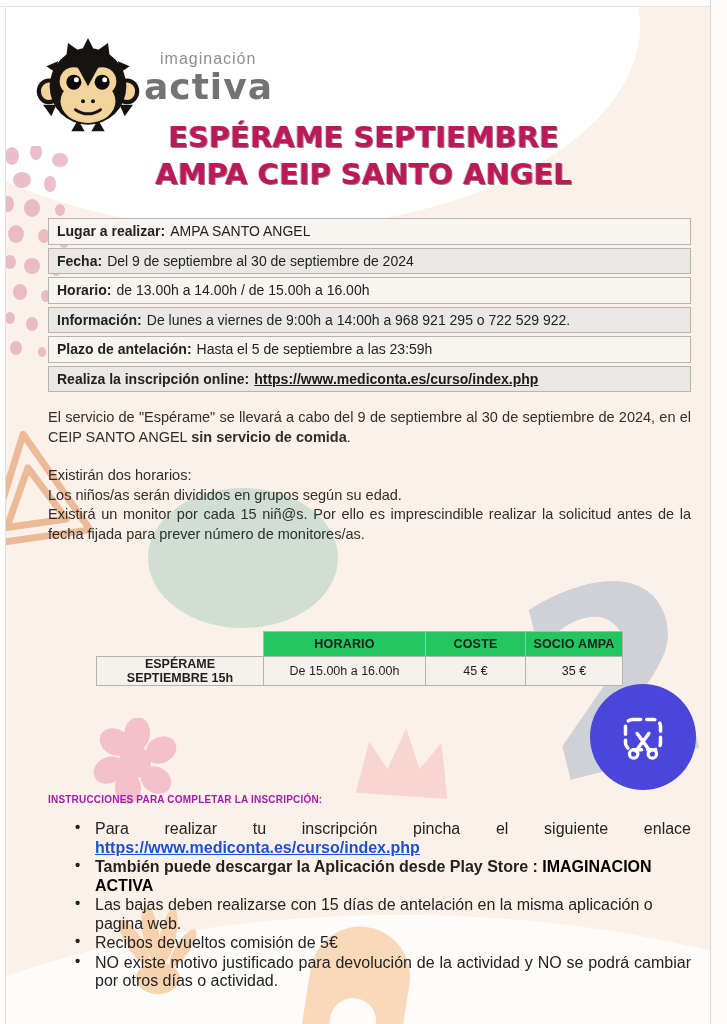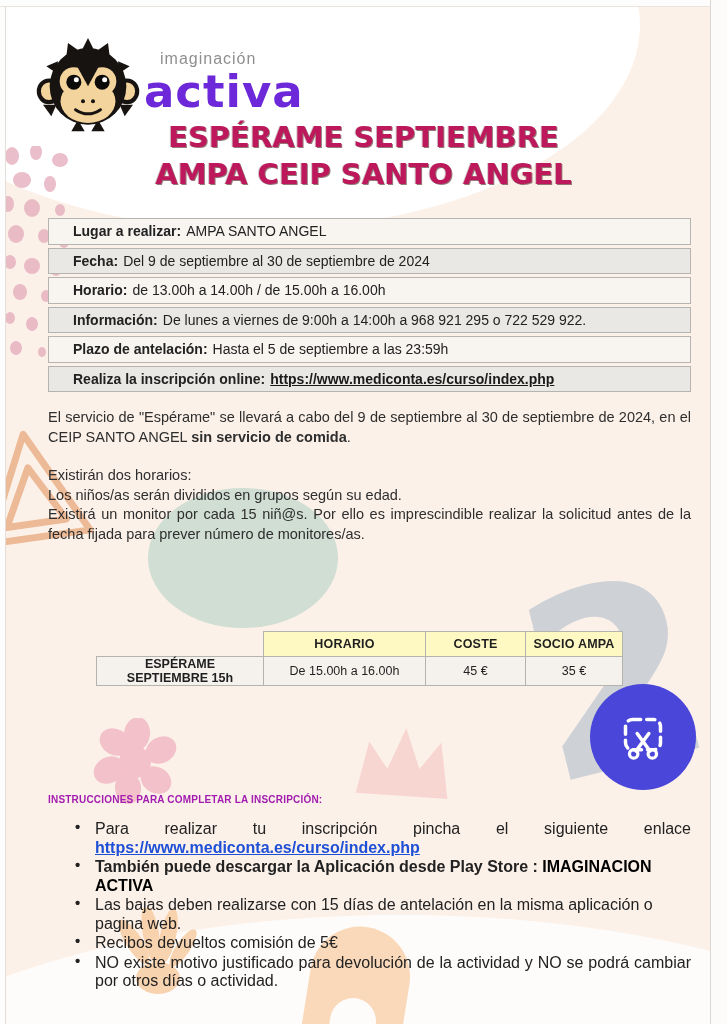--- a/index.html
+++ b/index.html
@@ -31,49 +31,49 @@
   .edge-left { position:absolute; left:0; top:0; width:6px; height:1024px; background:#fdfdfd;
     border-right:1px solid #e4ded9; z-index:8; }
   .edge-top { position:absolute; left:0; top:0; width:727px; height:7px; background:#fdfdfd;
     border-bottom:1px solid #eae4df; z-index:8; }
   .edge-right { position:absolute; left:710px; top:0; width:17px; height:1024px; background:#fcfbfa;
     border-left:1px solid #dcd7d2; z-index:8; }
   
   .logo { position:absolute; left:36px; top:38px; display:flex; align-items:flex-start; z-index:5; }
   .logo-text { margin-left:4px; margin-top:12px; }
   .brand-top { display:block; color:#8f8f8f; font-size:16px; letter-spacing:1px; margin-left:16px; }
-  .brand-bottom { display:block; color:#6d28d9; font-size:45px; font-weight:bold;
+  .brand-bottom { display:block; color:#737373; font-size:36px; font-weight:bold;
     font-family:"DejaVu Sans", sans-serif; line-height:1.05; letter-spacing:1px; }
   
   .title { position:absolute; left:0; top:119px; width:727px; text-align:center; z-index:5;
     font-family:"DejaVu Sans", sans-serif; font-weight:bold; font-size:29px; line-height:37px;
     color:#be185d; text-shadow:1px 1px 0 rgba(62,13,10,.55), -1px 0 0 rgba(62,13,10,.25); }
   
   .bars { position:absolute; left:48px; top:218px; width:643px; display:flex;
     flex-direction:column; gap:3px; z-index:5; }
   .bar { height:26.5px; border:1px solid #b6b4b0; display:flex; align-items:center;
-    padding:0 24px; font-size:14px; color:#222; white-space:nowrap; }
+    padding:0 8px; font-size:14px; color:#222; white-space:nowrap; }
   .bar:nth-child(odd) { background:#f8f5f1; }
   .bar:nth-child(even) { background:#eae8e4; }
   .bar b { margin-right:5px; }
   .bar a { color:#1a1a1a; font-weight:bold; text-decoration:underline; }
   
   .bodytext { position:absolute; left:48px; top:408px; width:643px; z-index:5;
     font-size:14.5px; line-height:19.5px; color:#2e2e2e; }
   .bodytext .p1 { text-align:justify; margin-bottom:19px; }
   .sched-list { list-style:none; margin-bottom:19px; }
   .sched-list li { padding-left:26px; position:relative; }
   .sched-list li::before { content:"-"; position:absolute; left:14px; top:-1px; font-weight:bold; }
   .p2rest { text-align:justify; }
   
   table.prices { position:absolute; left:96px; top:631px; border-collapse:collapse; z-index:5;
     font-size:12.5px; color:#1f1f1f; }
   table.prices th, table.prices td { border:1px solid #b5b3ad; height:25px; text-align:center;
     padding:0 6px; }
-  table.prices th { font-weight:bold; letter-spacing:.2px; background:#fef9c3; }
+  table.prices th { font-weight:bold; letter-spacing:.2px; background:#22c55e; }
   table.prices th.corner { border:none; background:transparent; }
   table.prices .c-label { width:167px; font-weight:bold; }
   table.prices .c-hor { width:162px; }
   table.prices .c-cost { width:100px; }
   table.prices .c-soc { width:97px; }
   table.prices tr.r1 td { background:#eae8e4; }
   table.prices tr.r2 td { background:#f5f2ee; }
   
   .fab { position:absolute; left:590px; top:684px; width:106px; height:106px; border-radius:50%;
     background:#4a46d9; display:flex; align-items:center; justify-content:center; z-index:6;

